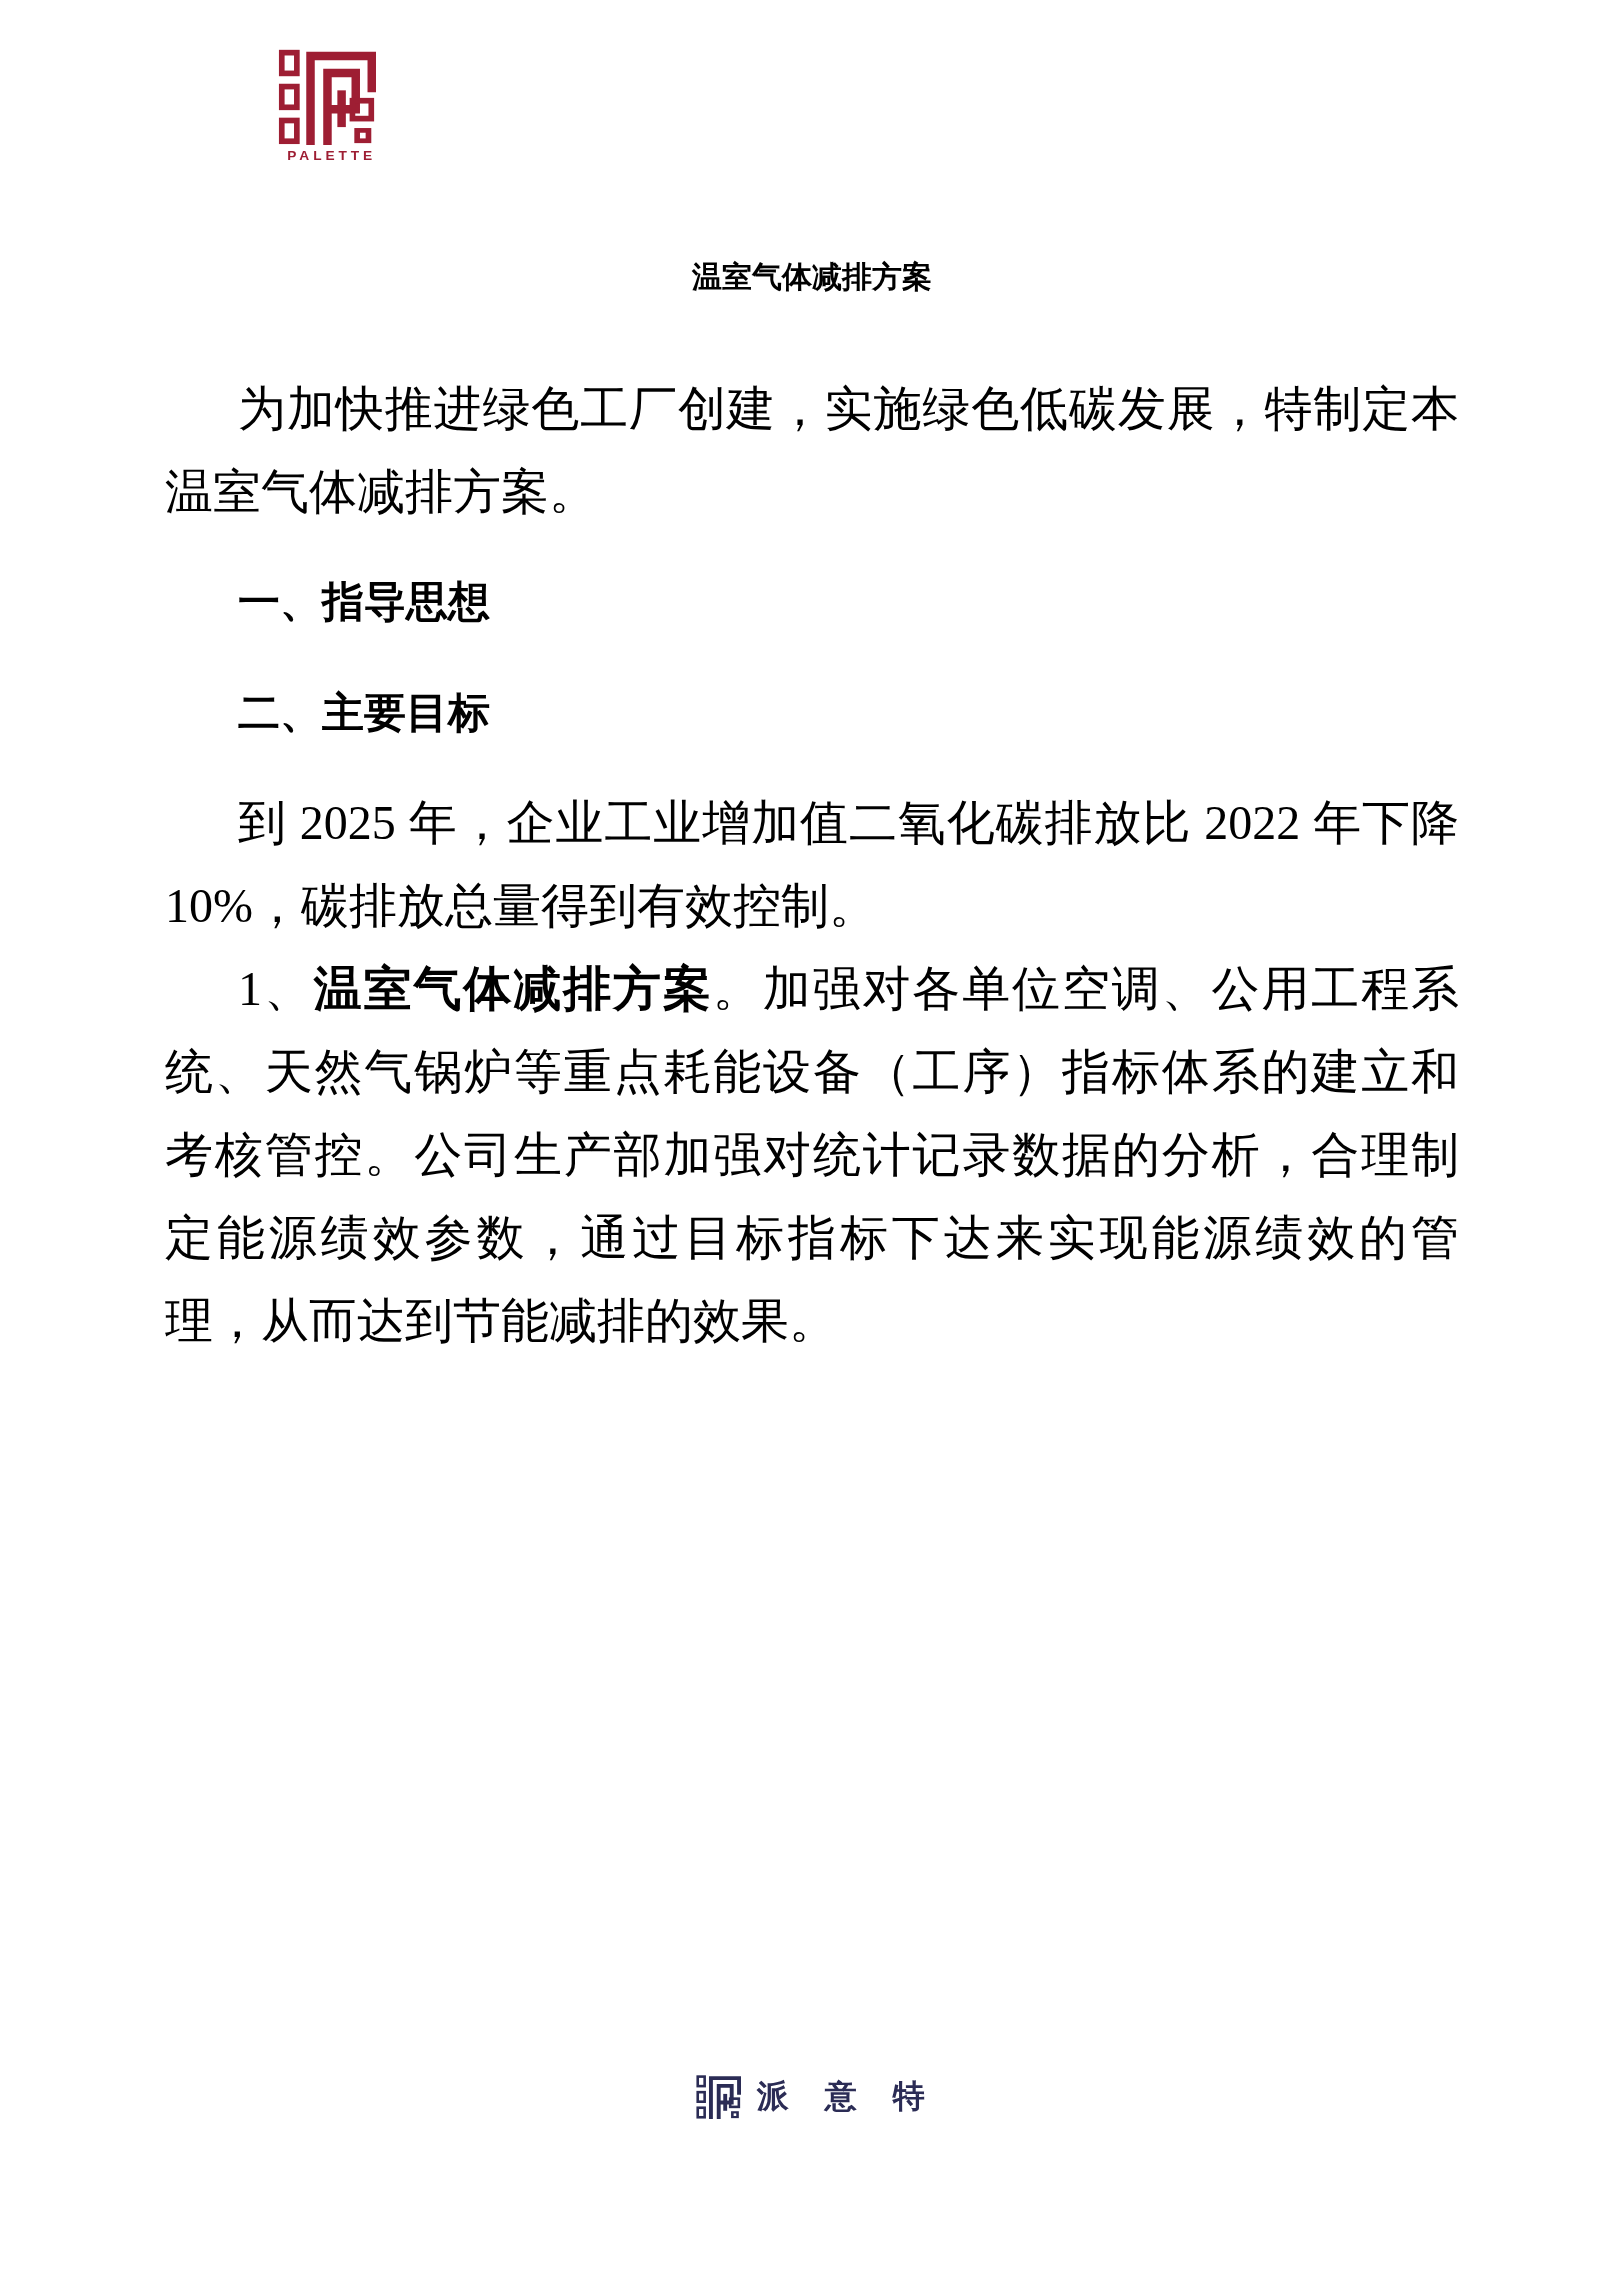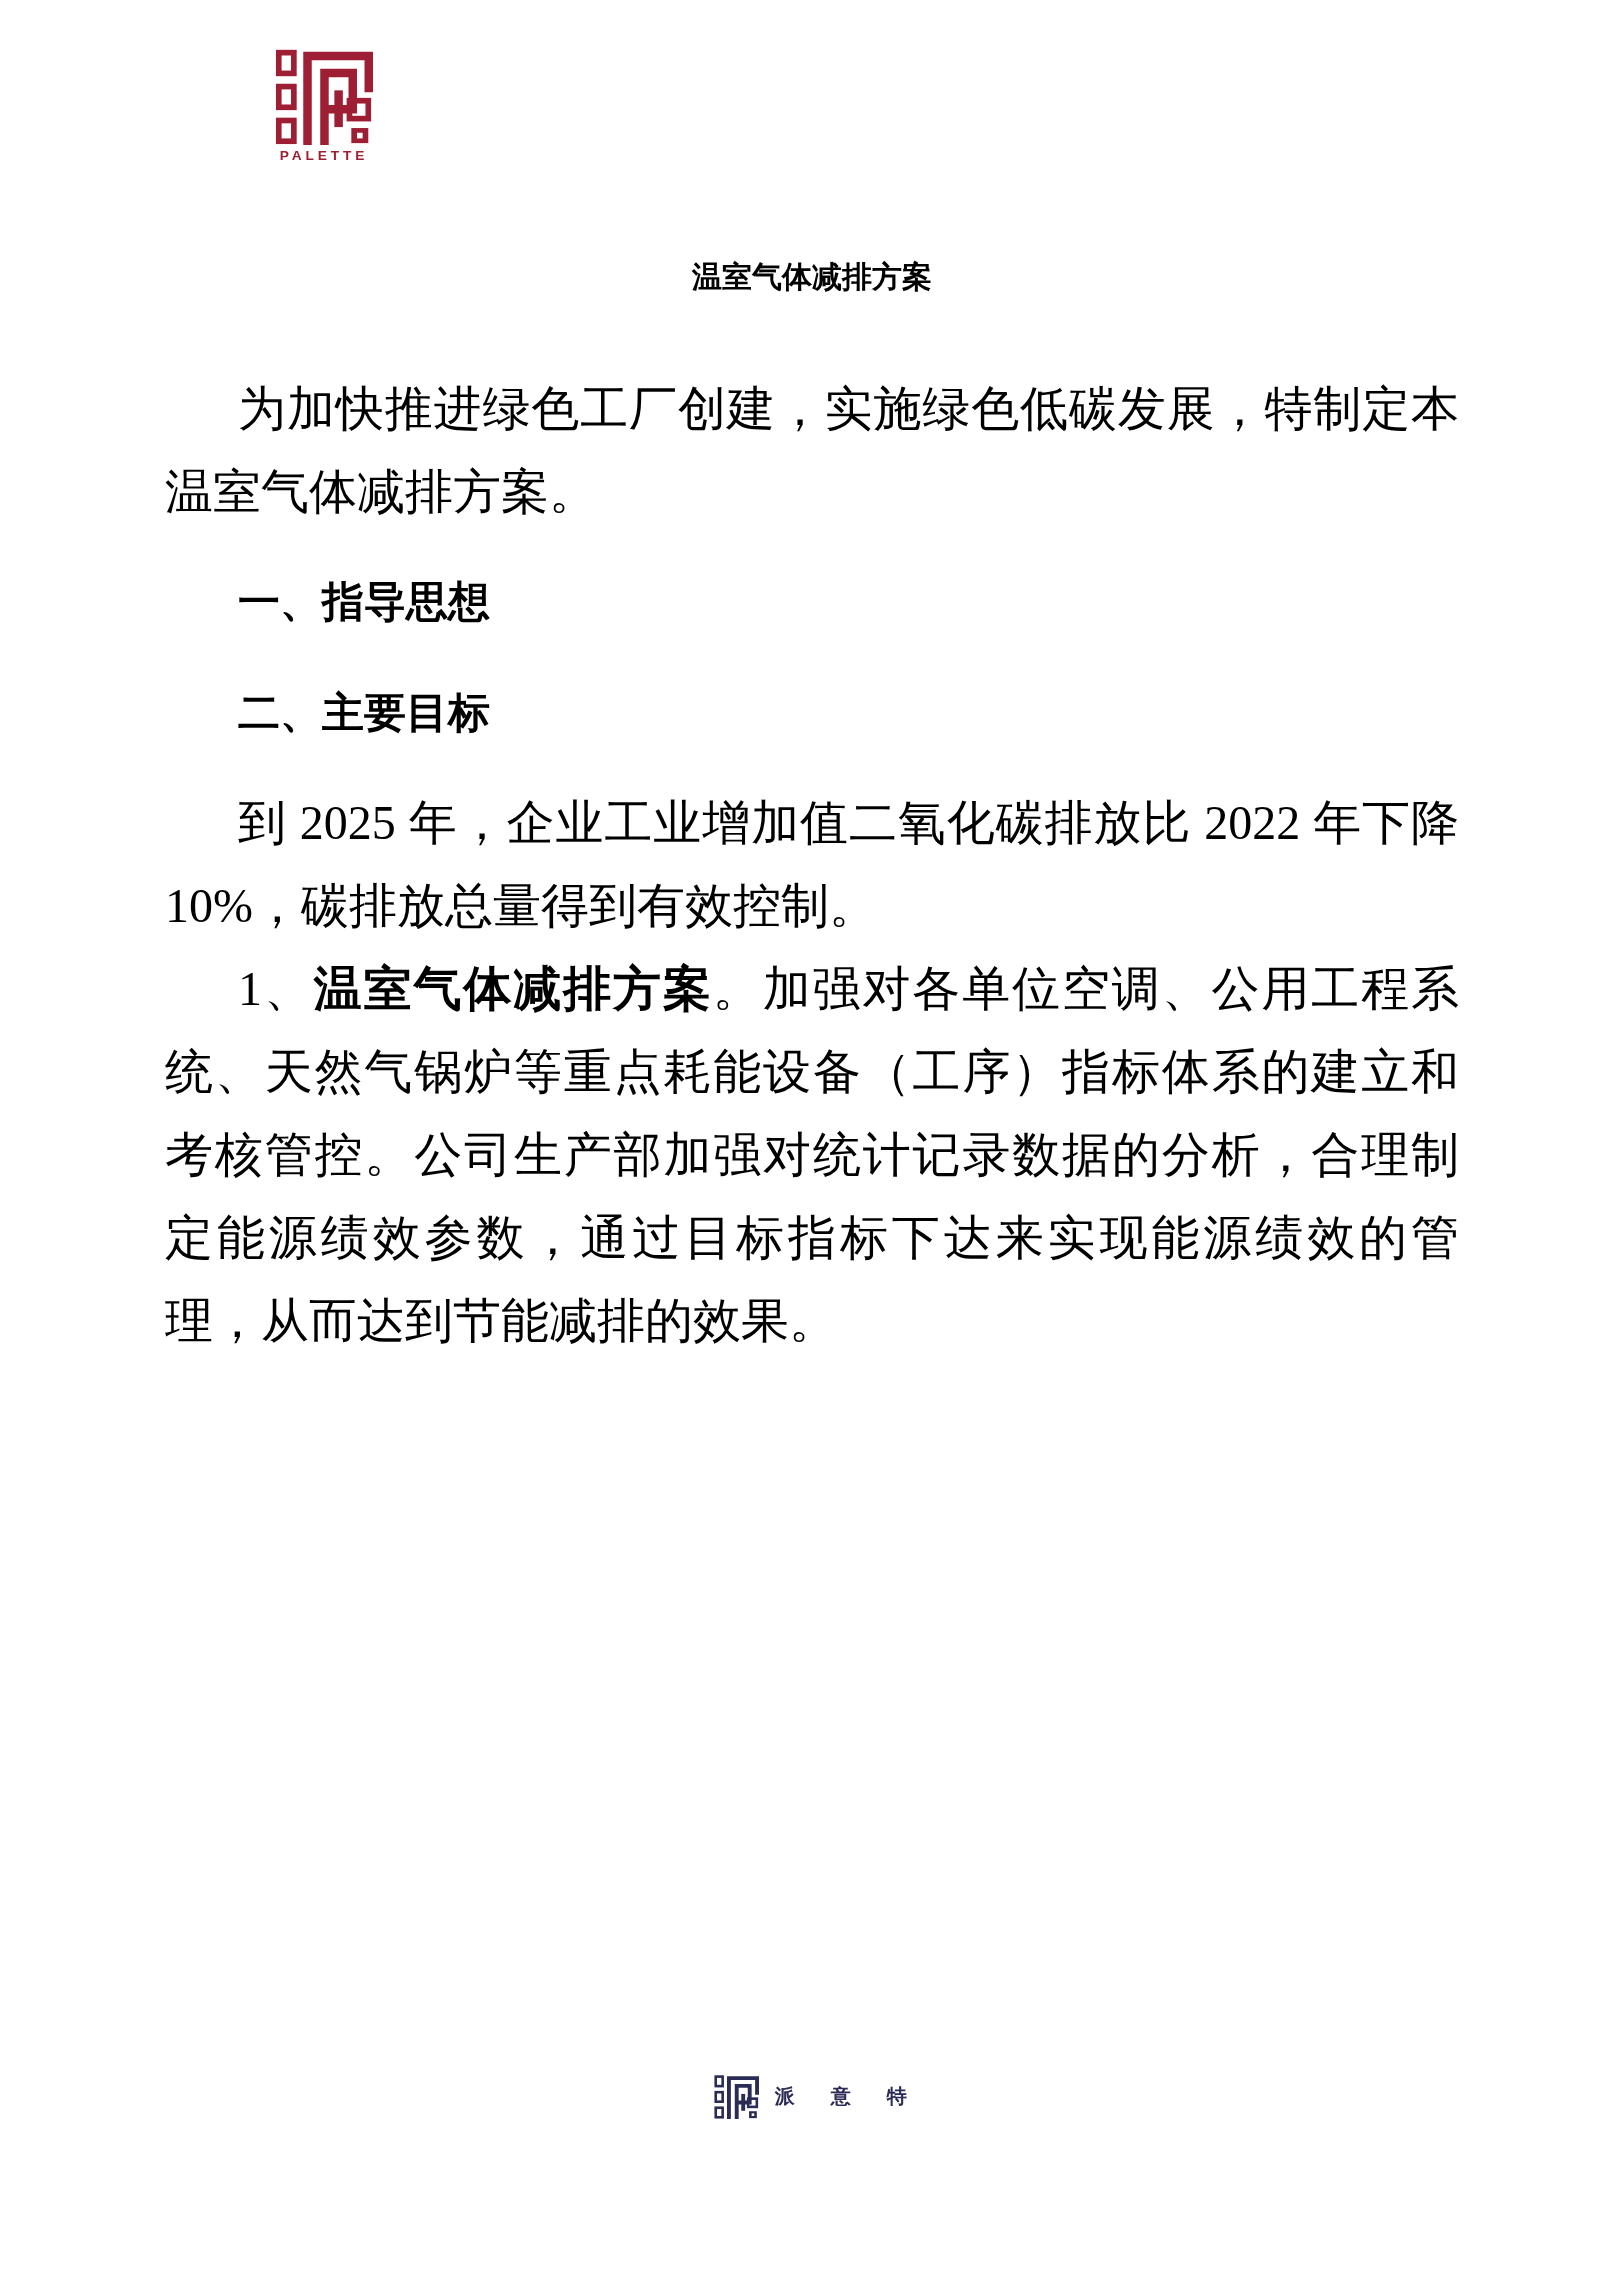--- a/index.html
+++ b/index.html
@@ -50,21 +50,21 @@
   }
   .bold-run{font-weight:bold;}
   
   .brand-footer{
     position:absolute;left:0;top:2074px;width:1621px;
     display:flex;justify-content:center;align-items:center;gap:15.7px;
   }
   .brand-footer .mark{width:45px;height:45px;display:block;}
   .brand-footer .brand-word{
     font-family:"Liberation Sans","DejaVu Sans",sans-serif;
-    font-size:20px;font-weight:bold;
+    font-size:32px;font-weight:bold;
     letter-spacing:36px;margin-right:-36px;
     white-space:nowrap;
   }
 </style>
 </head>
 <body>
 
 <svg width="0" height="0" style="position:absolute">
   <defs>
     <symbol id="maze-mark" viewBox="0 0 104 104">
@@ -82,21 +82,21 @@
         <rect x="79" y="57" width="20" height="19" stroke-width="6"></rect>
       </g>
       <rect x="81" y="86" width="18" height="16" fill="currentColor"></rect>
       <rect x="87" y="91" width="6" height="6" fill="#ffffff"></rect>
     </symbol>
   </defs>
 </svg>
 
 <div class="page">
 
-  <div class="brand-top" style="color: rgb(158, 30, 51);">
+  <div class="brand-top" style="color: rgb(158, 30, 51); align-items: flex-end;">
     <svg class="mark" aria-hidden="true" viewBox="0 0 100 100" width="98" height="98">
       <use href="#maze-mark"></use>
     </svg>
     <span class="brand-word">PALETTE</span>
   </div>
 
   <div class="content">
 
     <h1 class="doc-title">温室气体减排方案</h1>
 

